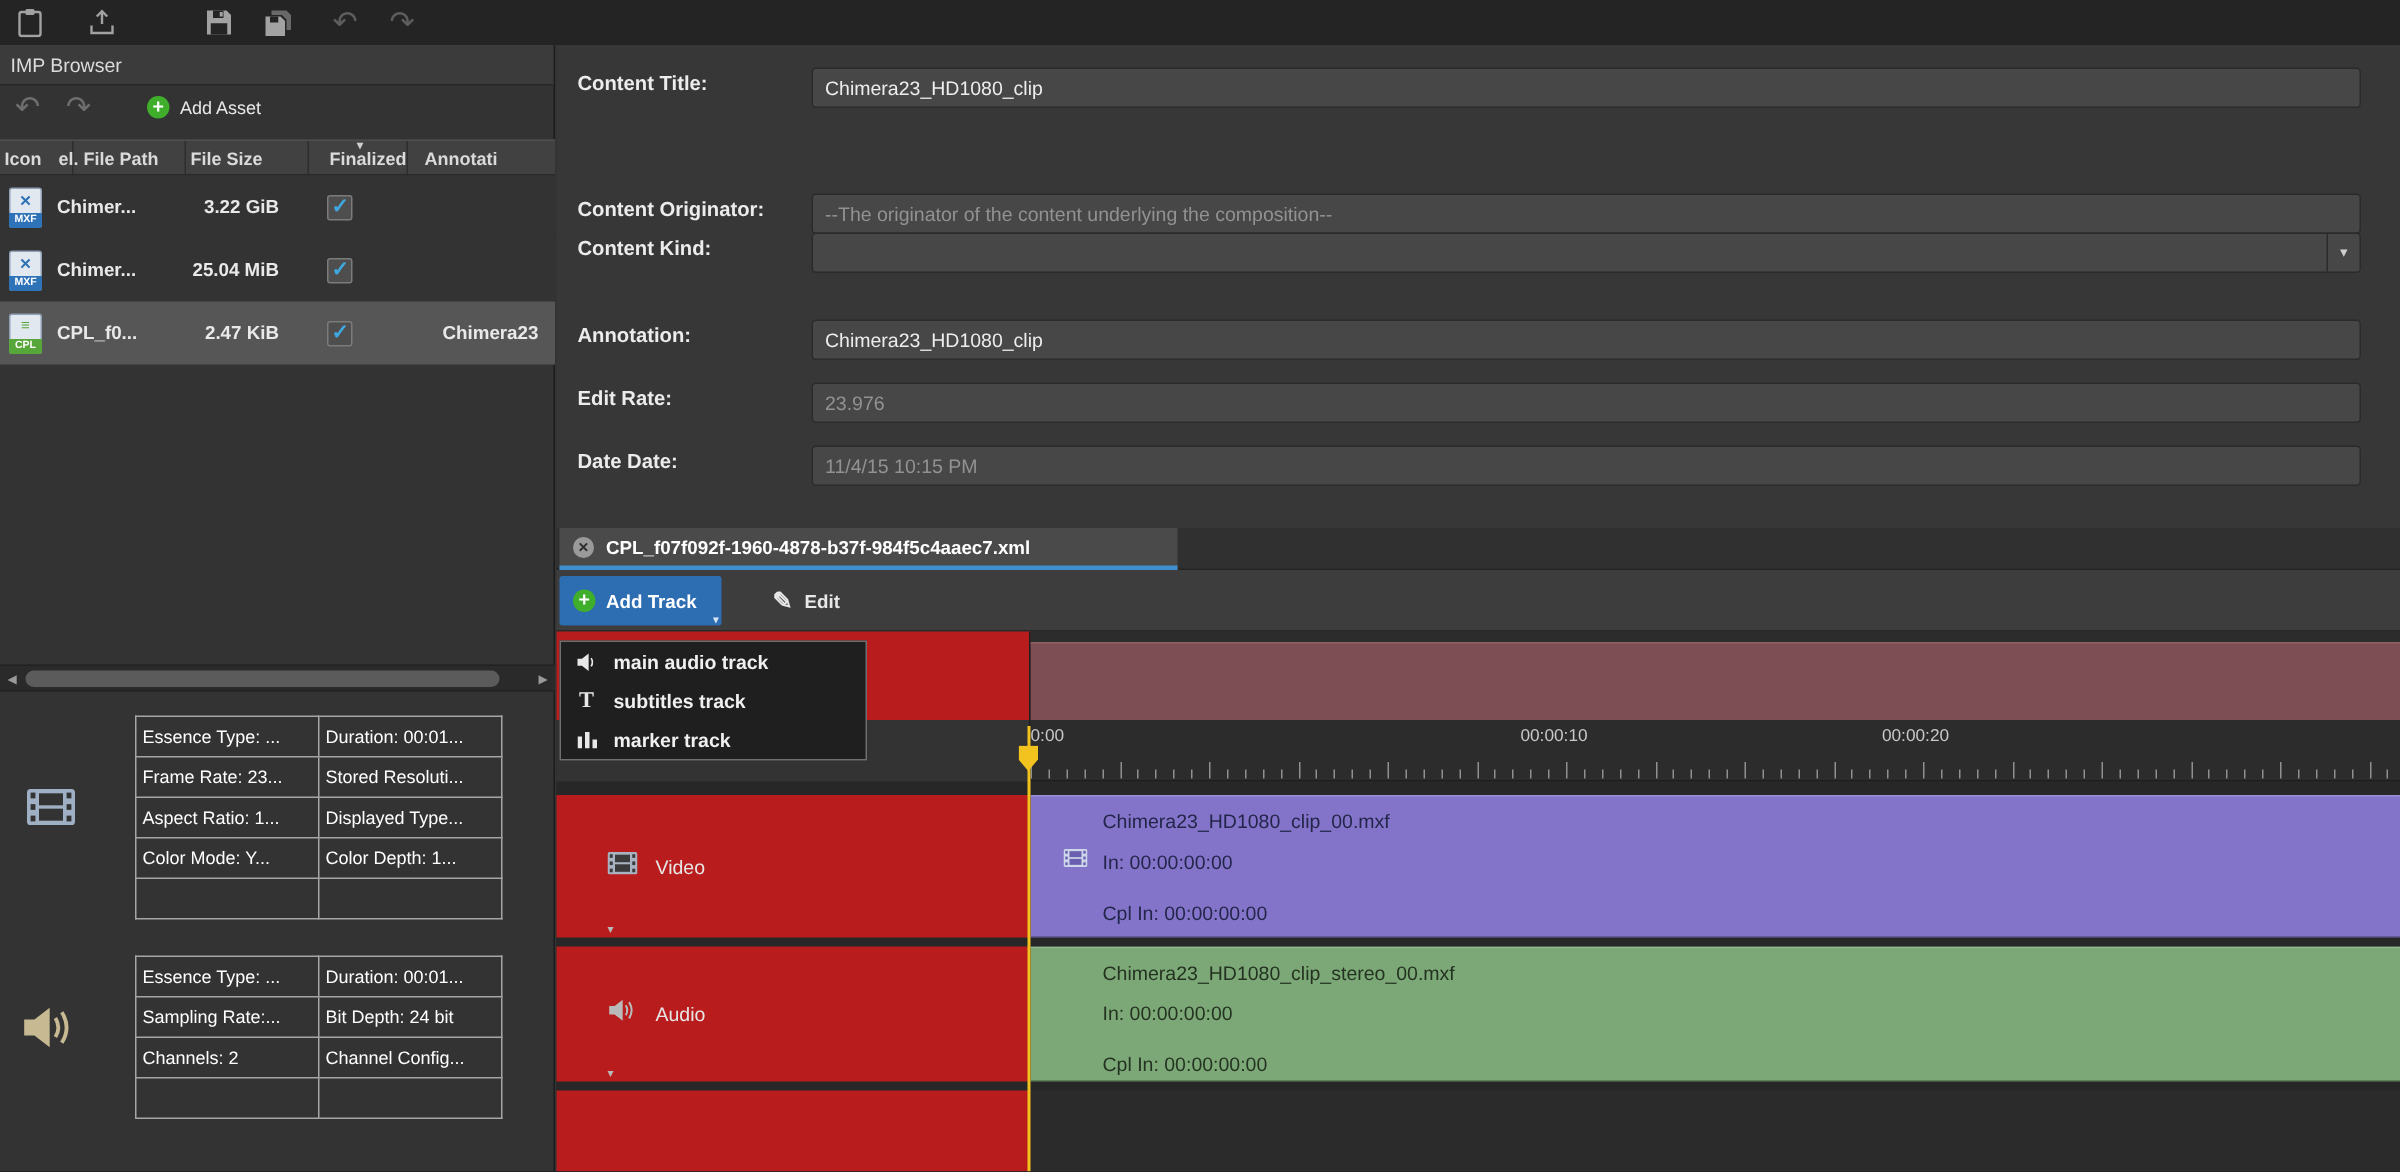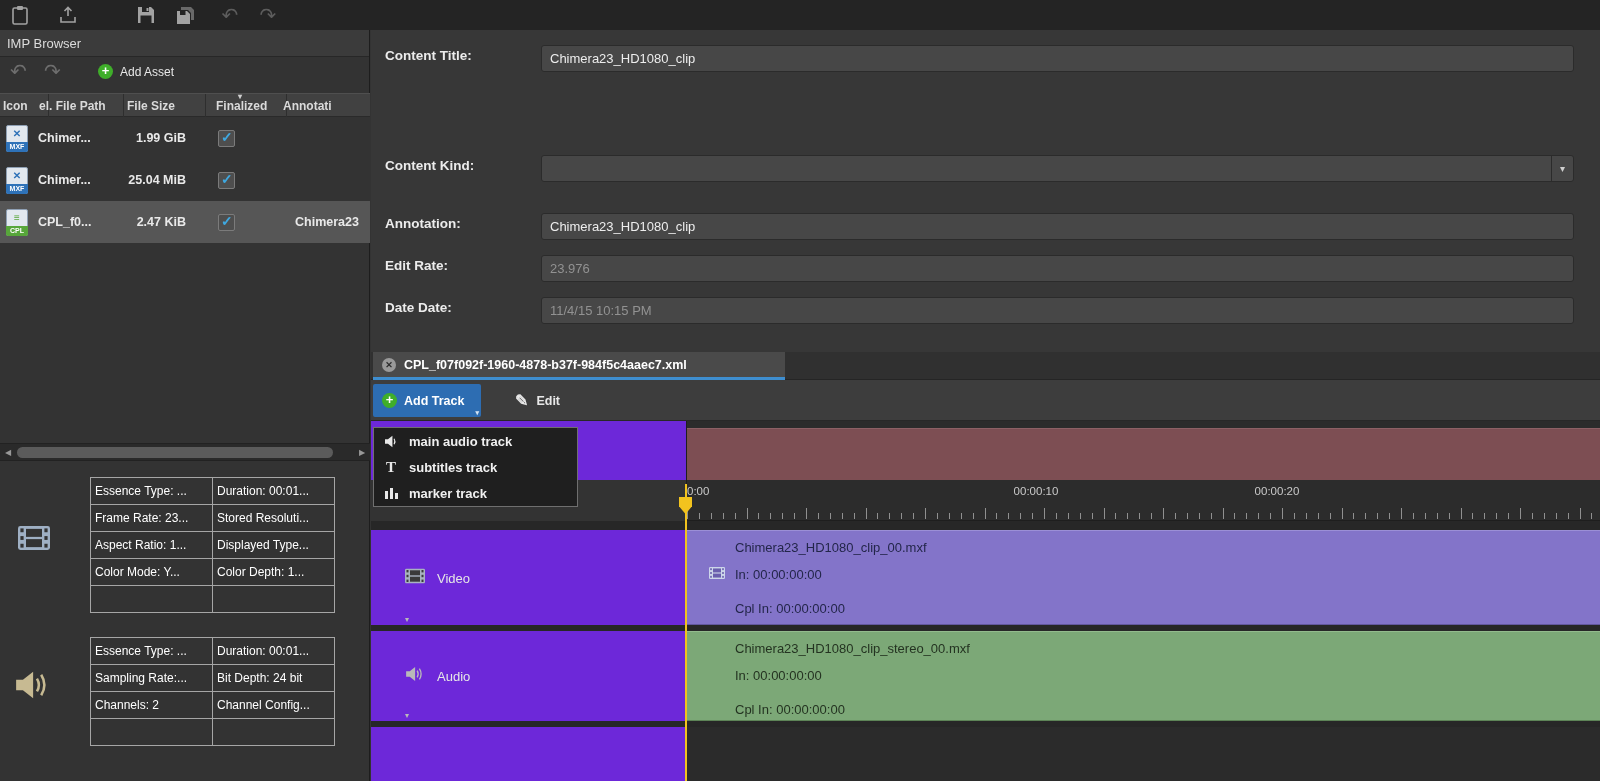--- a/index.html
+++ b/index.html
@@ -59,21 +59,21 @@
 
   #track-toolbar{position:absolute;left:0;top:350px;width:100%;height:41px;background:#3d3d3d;border-bottom:1px solid #282828;}
   #add-track-btn{position:absolute;left:2px;top:4px;width:108px;height:33px;background:#2d6db2;border-radius:2px;display:flex;align-items:center;gap:7px;padding:0 9px;font-size:12.5px;font-weight:bold;color:#fff;}
   #add-track-btn .corner{position:absolute;right:2px;bottom:0;font-size:7px;color:#d6e4f2;}
   #edit-btn{position:absolute;left:134px;top:4px;height:33px;display:flex;align-items:center;gap:8px;padding:0 10px;font-size:12.5px;font-weight:bold;color:#e8e8e8;}
   .pencil{font-size:16px;color:#e8e8e8;}
 
   
   #timeline{position:absolute;left:0;top:391px;width:100%;height:360px;background:#2b2b2b;display:flex;flex-direction:column;}
   .tlrow{display:flex;width:100%;}
-  .tlhdr{width:316px;background:#6d28d9;border-right:1px solid #1f1f1f;position:relative;flex:none;}
+  .tlhdr{width:316px;background:#b91c1c;border-right:1px solid #1f1f1f;position:relative;flex:none;}
   .tllane{flex:1;position:relative;overflow:hidden;background:#2c2c2c;}
   #row-marker{height:59px;}
   #marker-bar{position:absolute;left:0;right:0;top:7px;bottom:0;background:#7d4e53;border-top:1px solid #8d6166;}
   #row-ruler{height:41px;}
   #row-ruler .tlhdr{background:#333;}
   #row-ruler .tllane{border-bottom:1px solid #1e1e1e;}
   .rlabel{position:absolute;top:5px;transform:translateX(-50%);font-size:11.5px;color:#c9c9c9;white-space:nowrap;}
   .tick{position:absolute;bottom:1px;width:1px;height:6px;background:#909090;}
   .tick.major{height:11px;}
   .tlgap{height:9px;background:#272727;}
@@ -150,35 +150,35 @@
     <div id="add-asset">
       <span class="pluscircle">+</span>
       <span>Add Asset</span>
     </div>
 
     <div id="asset-table">
       <div id="asset-head">
         <div class="hcell" style="left:0;width:49px">Icon</div>
         <div class="hcell" style="left:36px;width:88px">el. File Path</div>
         <div class="hcell" style="left:124px;width:82px">File Size</div>
-        <div class="hcell" style="left:213px;width:74px;text-align:left">Finalized</div>
+        <div class="hcell" style="left:198px;width:74px;text-align:right">Finalized</div>
         <div class="hcell" style="left:280px;width:90px;border-right:none">Annotati</div>
         <div class="sortmark">▾</div>
       </div>
 
       <div class="arow">
         <div class="acell" style="left:6px;width:30px">
           <div class="fileicon">
               <div class="page"></div>
               <div class="mark" style="color:#2e72b8">✕</div>
               <div class="tag" style="background:#2e72b8">MXF</div>
             </div>
         </div>
         <div class="acell" style="left:38px;width:84px">Chimer...</div>
-        <div class="acell" style="left:124px;width:82px;justify-content:flex-end;padding-right:20px">1.99 GiB</div>
+        <div class="acell" style="left:124px;width:82px;justify-content:flex-end;padding-right:20px">3.22 GiB</div>
         <div class="acell" style="left:206px;width:74px;padding-left:12px">
           <div class="checkbox">
               <span class="chk">✓</span>
             </div>
         </div>
         <div class="acell" style="left:280px;width:90px;padding-left:15px"></div>
       </div>
 
       <div class="arow">
         <div class="acell" style="left:6px;width:30px">
@@ -290,20 +290,24 @@
           </tr>
       </tbody>
     </table>
   </div>
 
   <div id="right">
 
     <div class="frow" style="top:10px">
       <div class="flabel">Content Title:</div>
       <input class="finput" readonly="" value="Chimera23_HD1080_clip" style="">
+    </div>
+    <div class="frow" style="top:94px">
+      <div class="flabel">Content Originator:</div>
+      <input class="finput" readonly="" placeholder="--The originator of the content underlying the composition--" style="">
     </div>
     <div class="frow" style="top:120px">
       <div class="flabel">Content Kind:</div>
       <input class="finput" readonly="" value="" style="">
       <div class="selarrow">▾</div>
     </div>
     <div class="frow" style="top:178px">
       <div class="flabel">Annotation:</div>
       <input class="finput" readonly="" value="Chimera23_HD1080_clip" style="">
     </div>

